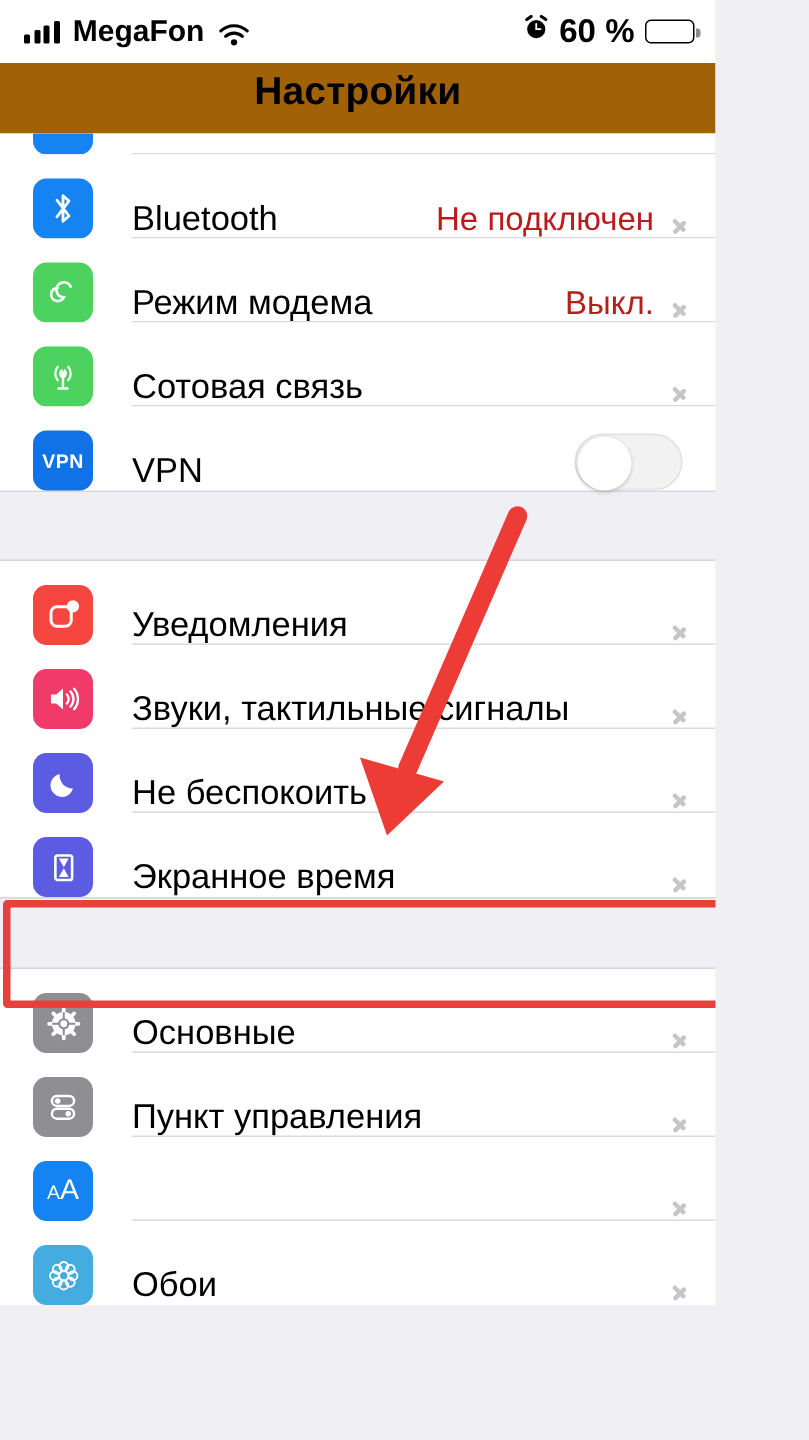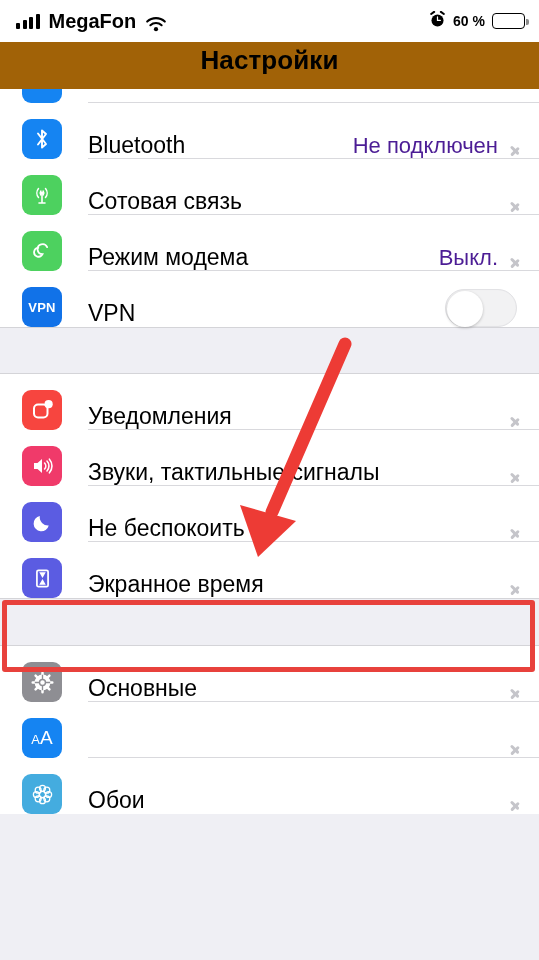--- a/index.html
+++ b/index.html
@@ -3,35 +3,35 @@
 <meta charset="utf-8">
 <style>
   * { margin:0; padding:0; box-sizing:border-box; }
   html,body {
     width:539px; height:960px;
     background:#efeff4;
     font-family:"Liberation Sans","DejaVu Sans",sans-serif;
     -webkit-font-smoothing:antialiased;
     overflow:hidden;
   }
-  #screen { position:relative; width:539px; height:960px; background:#efeff4; overflow:hidden; }
+  #screen { position:relative; width:477px; height:960px; background:#efeff4; overflow:hidden; }
 
   
   .statusbar {
     position:relative; height:42px; width:100%;
     background:#ffffff;
     display:flex; align-items:center;
     padding:0 14px 0 16px;
     font-size:21px; font-weight:bold; color:#000;
   }
   .sb-left { display:flex; align-items:center; gap:9px; }
   .sb-center { position:absolute; left:0; right:0; text-align:center; font-size:21px; font-weight:bold; letter-spacing:.2px; pointer-events:none; }
   .sb-right { margin-left:auto; display:flex; align-items:center; gap:7px; position:relative; z-index:2; }
   .sb-carrier { font-size:20px; font-weight:bold; }
-  .sb-batt-txt { font-size:14px; font-weight:bold; }
+  .sb-batt-txt { font-size:22px; font-weight:bold; }
 
   .bars { display:flex; align-items:flex-end; gap:2.5px; height:15px; }
   .bars i { display:block; width:4px; background:#000; border-radius:1px; }
   .bars i:nth-child(1){height:6px}
   .bars i:nth-child(2){height:9px}
   .bars i:nth-child(3){height:12px}
   .bars i:nth-child(4){height:15px}
 
   .wifi { width:22px; height:16px; position:relative; }
   .battery { width:33px; height:16px; border:1.8px solid #000; border-radius:4px; position:relative; padding:2px; }
@@ -51,21 +51,21 @@
   .group { background:#ffffff; }
   .gap { background:#efeff4; border-top:1px solid #d4d4d8; border-bottom:1px solid #d4d4d8; }
 
   .row { position:relative; display:flex; align-items:flex-end; height:56px; background:#fff; padding-left:22px; }
   .row .sep { position:absolute; left:88px; right:0; bottom:0; height:1px; background:#d9d9dd; }
   .row:last-child .sep { display:none; }
 
   .icon { width:40px; height:40px; border-radius:9px; flex:0 0 40px; position:relative; overflow:hidden;
           display:flex; align-items:center; justify-content:center; }
   .label { margin-left:26px; font-size:23px; color:#000; white-space:nowrap; }
-  .value { margin-left:auto; font-size:22px; color:#4c1d95; white-space:nowrap; }
+  .value { margin-left:auto; font-size:22px; color:#b91c1c; white-space:nowrap; }
   .chev { margin-left:12px; margin-right:18px; flex:0 0 auto; width:11px; height:19px; position:relative; }
   .chev::before, .chev::after {
     content:""; position:absolute; left:1px; width:11px; height:2.6px; background:#c5c5ca; border-radius:2px;
   }
   .chev::before { top:5px; transform:rotate(45deg); transform-origin:left center; }
   .chev::after  { top:14px; transform:rotate(-45deg); transform-origin:left center; }
 
   
   .toggle { margin-left:auto; margin-right:22px; width:72px; height:38px; border-radius:19px;
             background:#f2f2f3; border:1px solid #e2e2e5; position:relative;
@@ -160,49 +160,49 @@
             <svg viewBox="0 0 24 24" width="24" height="24">
               <path d="M8 6.5 L16 17 L12 20.5 V3.5 L16 7 L8 17.5" fill="none" stroke="#fff" stroke-width="1.9" stroke-linecap="round" stroke-linejoin="round"></path>
             </svg>
           </div>
           <span class="label">Bluetooth</span>
           <span class="value">Не подключен</span>
           <span class="chev"></span>
           <span class="sep"></span>
         </div>
         <div class="row">
+          <div class="icon ic-hot">
+            <svg viewBox="0 0 26 26" width="25" height="25">
+              <path d="M17.8 8.4 a5.2 5.2 0 1 0 -4.8 7.4 a4.6 4.6 0 1 1 -4.3 -6.6" fill="none" stroke="#fff" stroke-width="1.9" stroke-linecap="round"></path>
+            </svg>
+          </div>
+          <span class="label">Режим модема</span>
+          <span class="value">Выкл.</span>
+          <span class="chev"></span>
+          <span class="sep"></span>
+        </div>
+        <div class="row">
           <div class="icon ic-cell">
             <svg viewBox="0 0 26 26" width="26" height="26">
               <g fill="none" stroke="#fff" stroke-width="1.5" stroke-linecap="round">
                 <path d="M9.5 6.5 A7 7 0 0 0 9.5 15.5"></path>
                 <path d="M16.5 6.5 A7 7 0 0 1 16.5 15.5"></path>
                 <path d="M11.9 9 A3.4 3.4 0 0 0 11.9 13"></path>
                 <path d="M14.1 9 A3.4 3.4 0 0 1 14.1 13"></path>
               </g>
               <circle cx="13" cy="11" r="1.5" fill="#fff"></circle>
               <path d="M13 12 L13 21 M10 21 H16" stroke="#fff" stroke-width="1.6" stroke-linecap="round" fill="none"></path>
             </svg>
           </div>
           <span class="label">Сотовая связь</span>
           <span class="value" style="margin-left: auto;"></span>
           <span class="chev"></span>
           <span class="sep"></span>
         </div>
         <div class="row">
-          <div class="icon ic-hot">
-            <svg viewBox="0 0 26 26" width="25" height="25">
-              <path d="M17.8 8.4 a5.2 5.2 0 1 0 -4.8 7.4 a4.6 4.6 0 1 1 -4.3 -6.6" fill="none" stroke="#fff" stroke-width="1.9" stroke-linecap="round"></path>
-            </svg>
-          </div>
-          <span class="label">Режим модема</span>
-          <span class="value">Выкл.</span>
-          <span class="chev"></span>
-          <span class="sep"></span>
-        </div>
-        <div class="row">
           <div class="icon ic-vpn">
             <span>VPN</span>
           </div>
           <span class="label">VPN</span>
           <div class="toggle">
             <span class="knob"></span>
           </div>
         </div>
       </div>
     <div class="gap" style="height:47px"></div>
@@ -273,20 +273,34 @@
               <g stroke="#fff" stroke-width="2.6" stroke-linecap="round">
                 <path d="M13 2.8 V5.4 M13 20.6 V23.2 M2.8 13 H5.4 M20.6 13 H23.2"></path>
                 <path d="M5.8 5.8 L7.6 7.6 M18.4 18.4 L20.2 20.2 M20.2 5.8 L18.4 7.6 M7.6 18.4 L5.8 20.2"></path>
               </g>
               <g stroke="#8e8e93" stroke-width="1.4">
                 <path d="M13 5 V9.9 M13 16.1 V21 M5 13 H9.9 M16.1 13 H21"></path>
               </g>
             </svg>
           </div>
           <span class="label">Основные</span>
+          <span class="value" style="margin-left: auto;"></span>
+          <span class="chev"></span>
+          <span class="sep"></span>
+        </div>
+        <div class="row">
+          <div class="icon ic-ctrl">
+            <svg viewBox="0 0 26 26" width="24" height="24">
+              <rect x="5" y="5" width="16" height="7.2" rx="3.6" fill="none" stroke="#fff" stroke-width="1.8"></rect>
+              <circle cx="9.2" cy="8.6" r="2" fill="#fff"></circle>
+              <rect x="5" y="14.2" width="16" height="7.2" rx="3.6" fill="none" stroke="#fff" stroke-width="1.8"></rect>
+              <circle cx="16.8" cy="17.8" r="2" fill="#fff"></circle>
+            </svg>
+          </div>
+          <span class="label">Пункт управления</span>
           <span class="value" style="margin-left: auto;"></span>
           <span class="chev"></span>
           <span class="sep"></span>
         </div>
         <div class="row">
           <div class="icon ic-disp">
             <span class="aa">
               <b>A</b>
               <i>A</i>
             </span>

